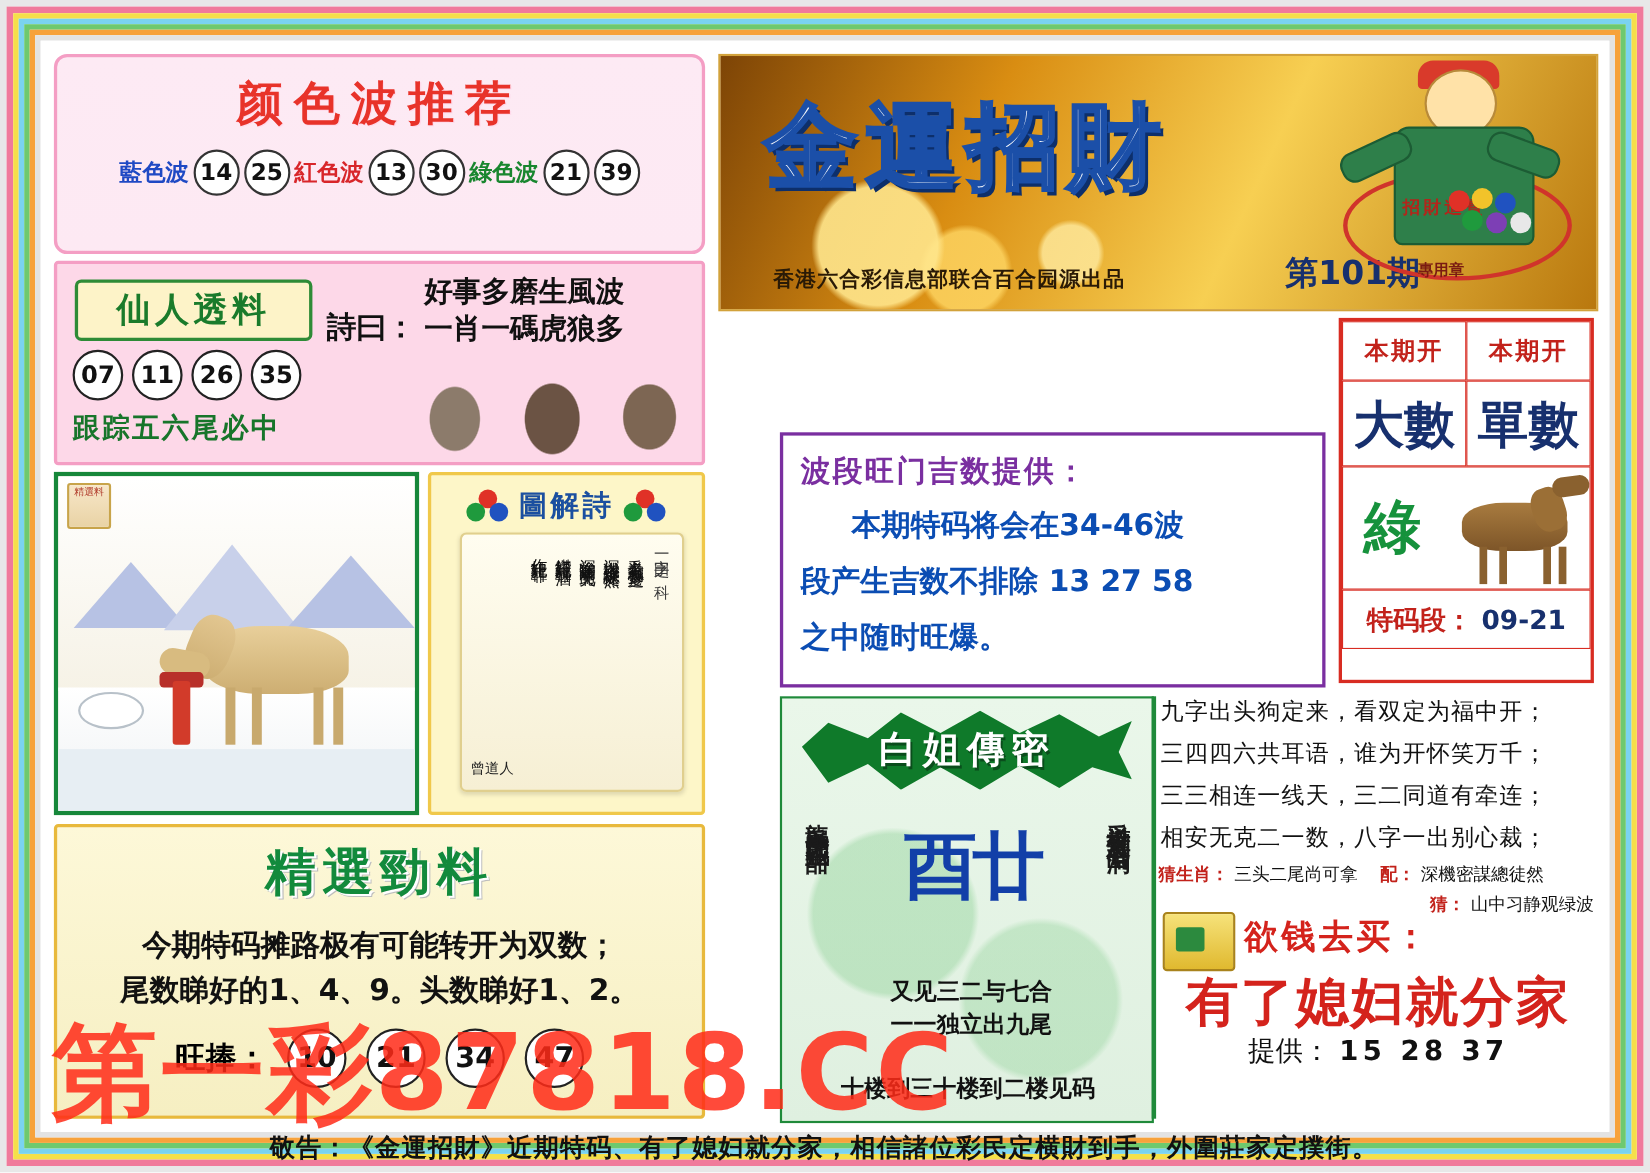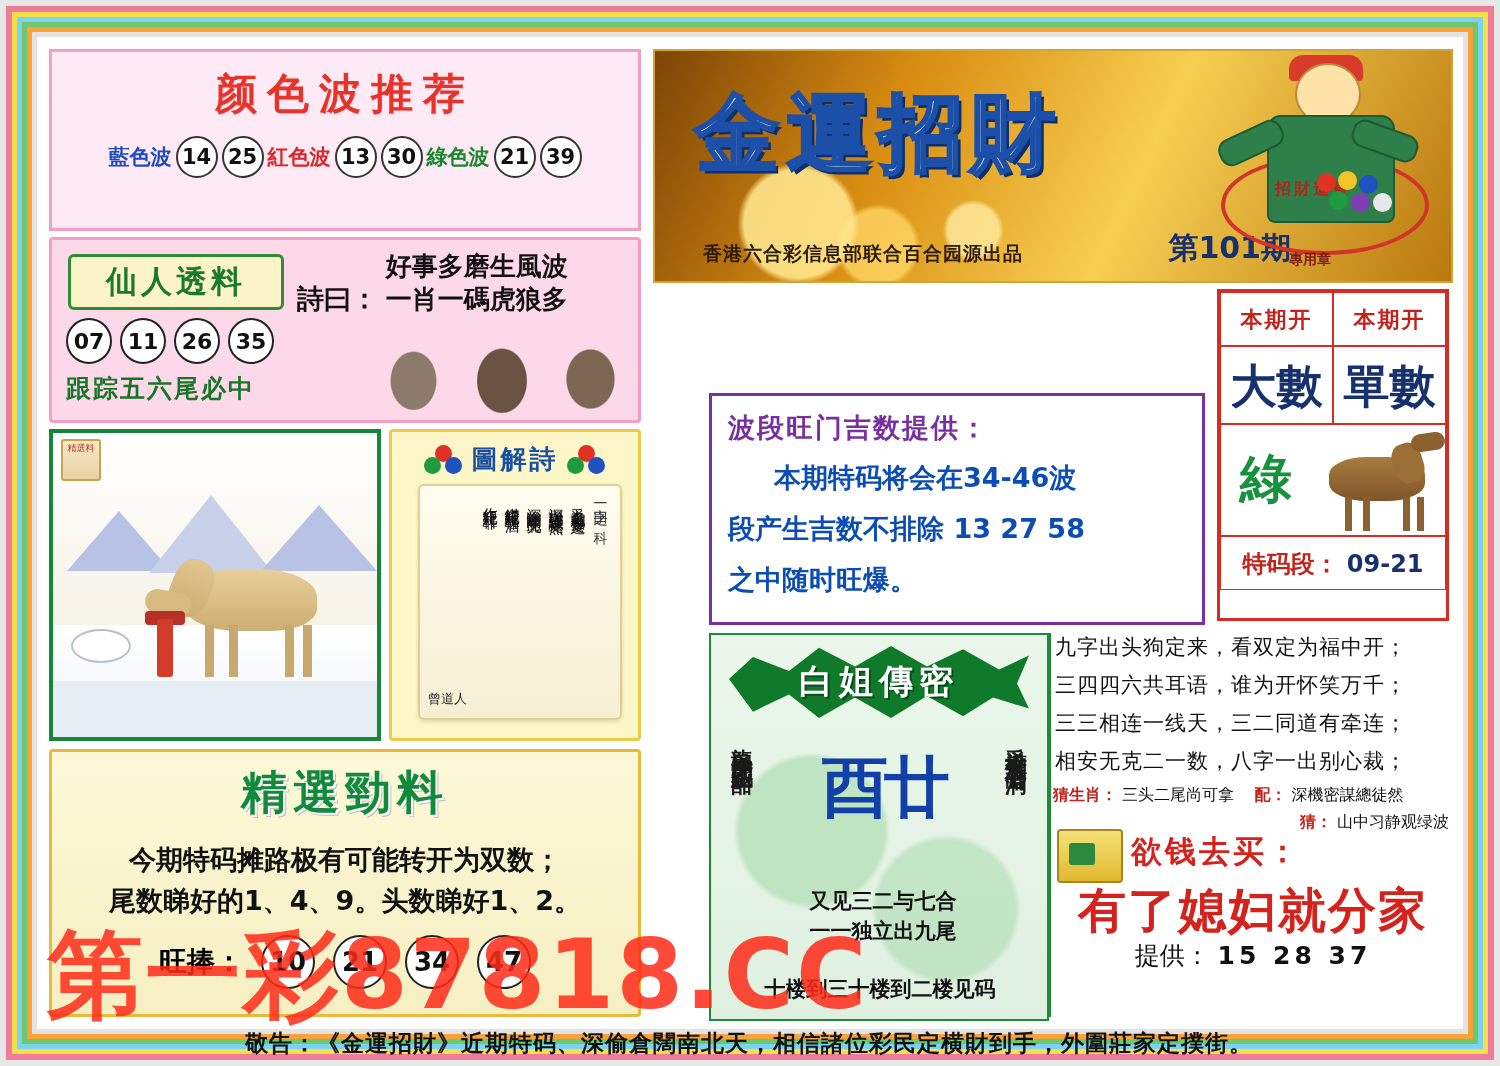--- a/index.html
+++ b/index.html
@@ -15,21 +15,21 @@
   .rb2{left:12px;top:12px;right:12px;bottom:12px;border:5px solid #f5e04a;}
   .rb3{left:17px;top:17px;right:17px;bottom:17px;border:5px solid #7ad3f0;}
   .rb4{left:22px;top:22px;right:22px;bottom:22px;border:5px solid #6ec96e;}
   .rb5{left:27px;top:27px;right:27px;bottom:27px;border:5px solid #f7a23b;}
   .rb6{left:32px;top:32px;right:32px;bottom:32px;border:5px solid #e3e3e3;}
   .inner{position:absolute;left:37px;top:37px;width:1426px;height:992px;background:#fff;}
   .box{box-sizing:border-box;}
 
   
   .colorwave{position:absolute;left:12px;top:12px;width:592px;height:182px;
-    background:linear-gradient(#fdeaf4,#fde9f3);border:3px solid #f49ec4;border-radius:0;}
+    background:linear-gradient(#fdeaf4,#fde9f3);border:3px solid #f49ec4;border-radius:12px;}
   .colorwave-title{text-align:center;font-size:42px;font-weight:bold;color:#e8332a;
     letter-spacing:10px;padding-top:14px;
     font-family:"DejaVu Sans","Liberation Sans",sans-serif;
     text-shadow:1px 1px 0 #ffd9ea;}
   .wave-row{display:flex;align-items:center;justify-content:center;gap:4px;margin-top:14px;font-size:21px;}
   .wl{font-weight:bold;}
   .wl.blue{color:#1f49c4;}
   .wl.red{color:#d8262a;}
   .wl.green{color:#19862f;}
   .ball{display:inline-flex;align-items:center;justify-content:center;
@@ -151,21 +151,21 @@
   .fa-r{left:140px;top:68px;transform:rotate(20deg);}
   .fig-ring{position:absolute;left:10px;top:96px;width:200px;height:92px;border:4px solid #d0342b;border-radius:50%;}
   .fig-balls{position:absolute;left:106px;top:112px;width:94px;height:44px;}
   .fb{position:absolute;width:19px;height:19px;border-radius:50%;}
   .fb1{background:#e03127;left:0;top:2px;}
   .fb2{background:#f2c32a;left:21px;top:0;}
   .fb3{background:#2052c0;left:42px;top:4px;}
   .fb4{background:#1f9a3d;left:12px;top:20px;}
   .fb5{background:#7d3fb5;left:34px;top:22px;}
   .fb6{background:#e8e8e8;left:56px;top:22px;}
-  .fig-seal{position:absolute;left:78px;bottom:2px;font-size:14px;color:#7a1b12;font-weight:bold;}
+  .fig-seal{position:absolute;left:78px;bottom:16px;font-size:14px;color:#7a1b12;font-weight:bold;}
   .fig-chars{position:absolute;left:64px;top:120px;font-size:16px;color:#b3251b;font-weight:bold;letter-spacing:3px;}
 
   
   .restable{position:absolute;left:1180px;top:252px;width:232px;height:332px;
     border:3px solid #d82c22;background:#fff;box-sizing:border-box;}
   .rt-row{display:flex;}
   .rt-cell{flex:1;box-sizing:border-box;border:1px solid #d82c22;text-align:center;}
   .rt-h{height:54px;line-height:54px;font-size:22px;color:#c2221b;font-weight:bold;letter-spacing:2px;}
   .rt-v{height:78px;line-height:78px;font-size:46px;color:#17306e;font-weight:bold;}
   .rt-mid{height:112px;display:flex;border:1px solid #d82c22;box-sizing:border-box;}
@@ -449,17 +449,17 @@
       </div>
       <div class="rp-money"></div>
       <div class="rp-want">欲钱去买：</div>
       <div class="rp-big">有了媳妇就分家</div>
       <div class="rp-prov">
         <span>提供：</span>
         <b>15  28  37</b>
       </div>
     </div>
 
-    <div class="notice">敬告：《金運招財》近期特码、深偷倉闊南北天，相信諸位彩民定横財到手，外圍莊家定撲街。</div>
+    <div class="notice">敬告：《金運招財》近期特码、有了媳妇就分家，相信諸位彩民定横財到手，外圍莊家定撲街。</div>
 
     <div class="watermark">第一彩87818.CC</div>
   </div>
 </div>
 
 </body></html>

